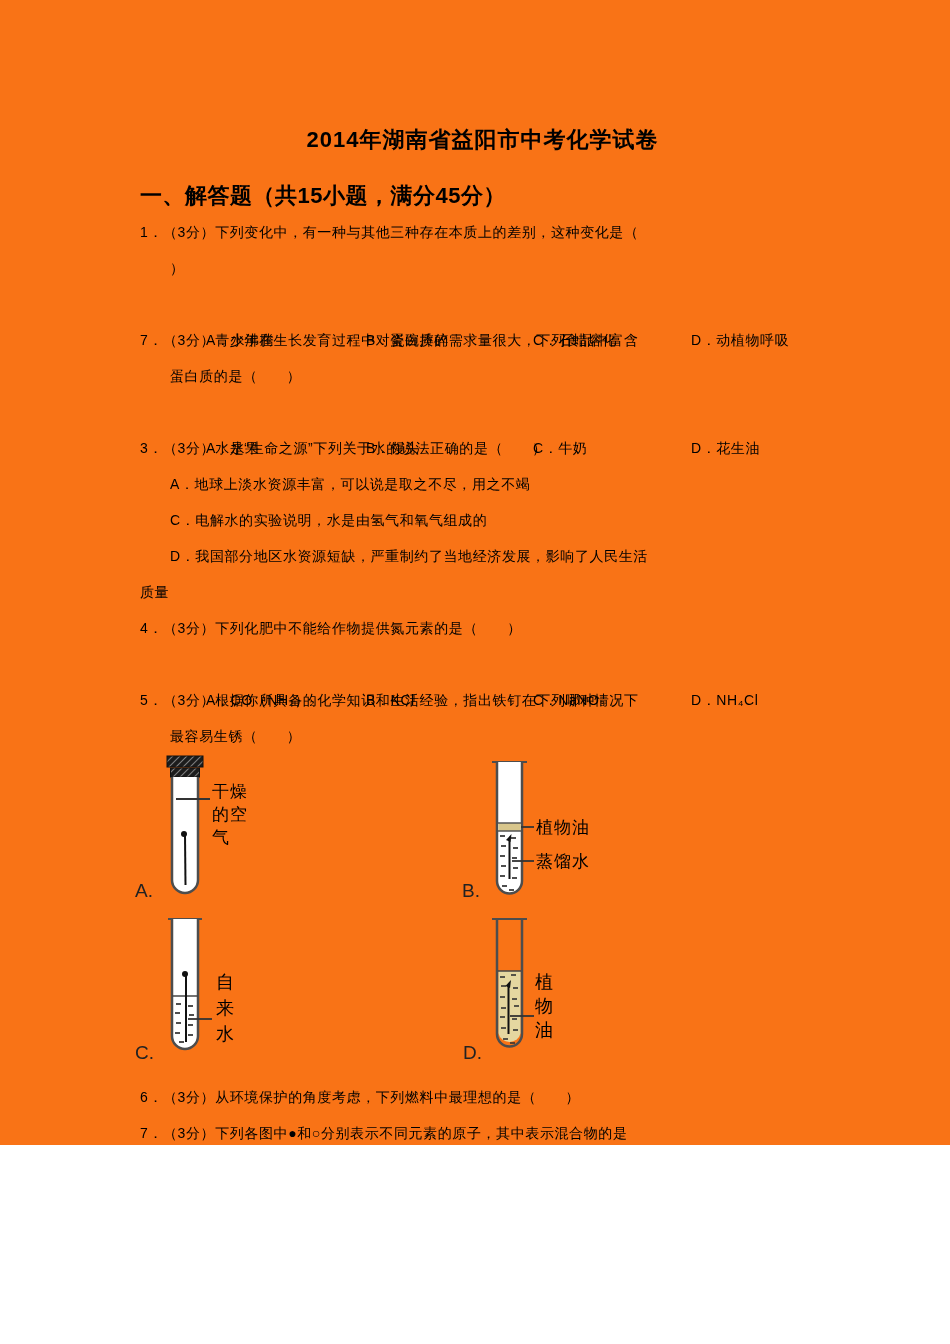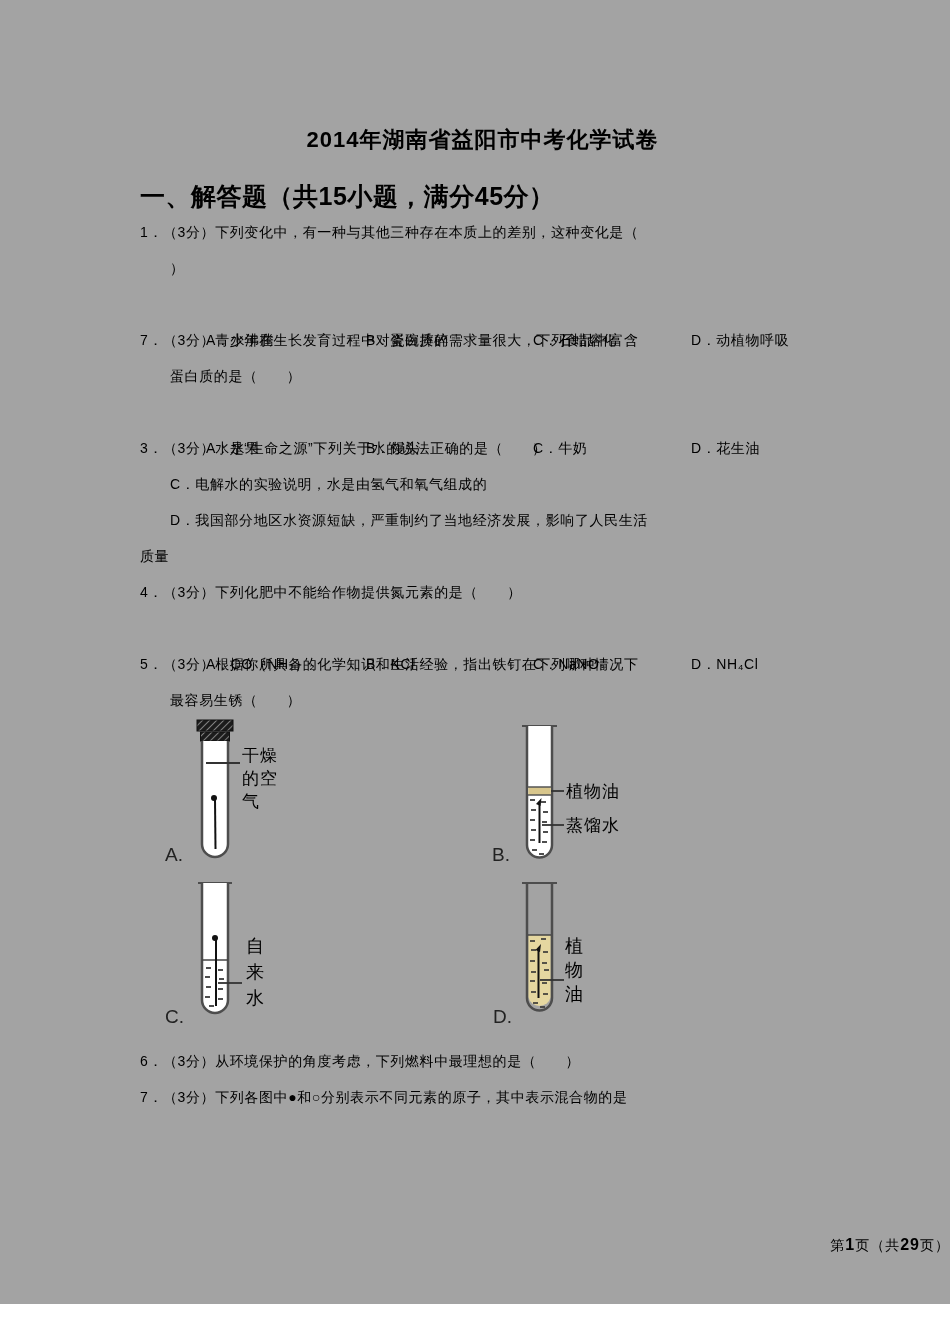--- a/index.html
+++ b/index.html
@@ -2,36 +2,36 @@
 <html><head>
 <meta charset="utf-8">
 <style>
   * { margin:0; padding:0; box-sizing:border-box; }
   html,body { background:#ffffff; }
   body {
     width:950px; height:1344px;
     font-family:"Liberation Sans", sans-serif;
     color:#000;
   }
-  .page { position:relative; width:950px; height:1304px; background:#a3a3a3; overflow:hidden; }
+  .page { position:relative; width:950px; height:1145px; background:#f97316; overflow:hidden; }
   .content { position:absolute; left:140px; top:0; width:685px; padding-top:124px; }
 
   .title { height:32px; line-height:32px; text-align:center; font-size:22px; font-weight:bold; letter-spacing:1px; }
-  .section { margin-top:22px; height:36px; line-height:36px; font-size:25px; font-weight:bold; letter-spacing:0.5px; }
+  .section { margin-top:22px; height:36px; line-height:36px; font-size:22px; font-weight:bold; letter-spacing:0.5px; }
 
   .line { font-size:14px; height:36px; line-height:36px; letter-spacing:0.6px; white-space:pre; }
   .ind  { padding-left:30px; }
   .opts { padding-left:30px; }
   .opt-a { display:inline-block; width:160px; }
   .opt-b { display:inline-block; width:167px; }
   .opt-c { display:inline-block; width:158px; }
   .opt-d { display:inline-block; }
 
   
-  .figs { position:relative; height:325px; margin-left:30px; }
+  .figs { position:relative; height:325px; }
   .fig  { position:absolute; }
   .figA { left:0;     top:0;     width:240px; height:160px; }
   .figB { left:320px; top:0;     width:240px; height:160px; }
   .figC { left:0;     top:160px; width:240px; height:165px; }
   .figD { left:320px; top:160px; width:240px; height:165px; }
   .fig svg { position:absolute; }
   .letter { position:absolute; font-size:19px; color:#222; }
   .lblA  { position:absolute; left:72px; top:26px; font-size:17px; line-height:23px; letter-spacing:1px; }
   .lblB1 { position:absolute; left:76px; top:62px; font-size:17px; letter-spacing:1px; }
   .lblB2 { position:absolute; left:76px; top:96px; font-size:17px; letter-spacing:1px; }
@@ -63,20 +63,21 @@
     <div>
       <div class="line">7．（3分）青少年在生长发育过程中对蛋白质的需求量很大，下列食品中富含</div>
       <div class="line ind">蛋白质的是（　　）</div>
       <div class="line opts">
         <span class="opt-a">A．水果</span><span class="opt-b">B．馒头</span><span class="opt-c">C．牛奶</span><span class="opt-d">D．花生油</span>
       </div>
     </div>
 
     <div>
       <div class="line">3．（3分）水是“生命之源”下列关于水的说法正确的是（　　）</div>
+      <div class="line ind">A．地球上淡水资源丰富，可以说是取之不尽，用之不竭</div>
       <div class="line ind">C．电解水的实验说明，水是由氢气和氧气组成的</div>
       <div class="line ind">D．我国部分地区水资源短缺，严重制约了当地经济发展，影响了人民生活</div>
       <div class="line">质量</div>
     </div>
 
     <div>
       <div class="line">4．（3分）下列化肥中不能给作物提供氮元素的是（　　）</div>
       <div class="line opts">
         <span class="opt-a">A．CO（NH₂）₂</span><span class="opt-b">B．KCl</span><span class="opt-c">C．NaNO₃</span><span class="opt-d">D．NH₄Cl</span>
       </div>

